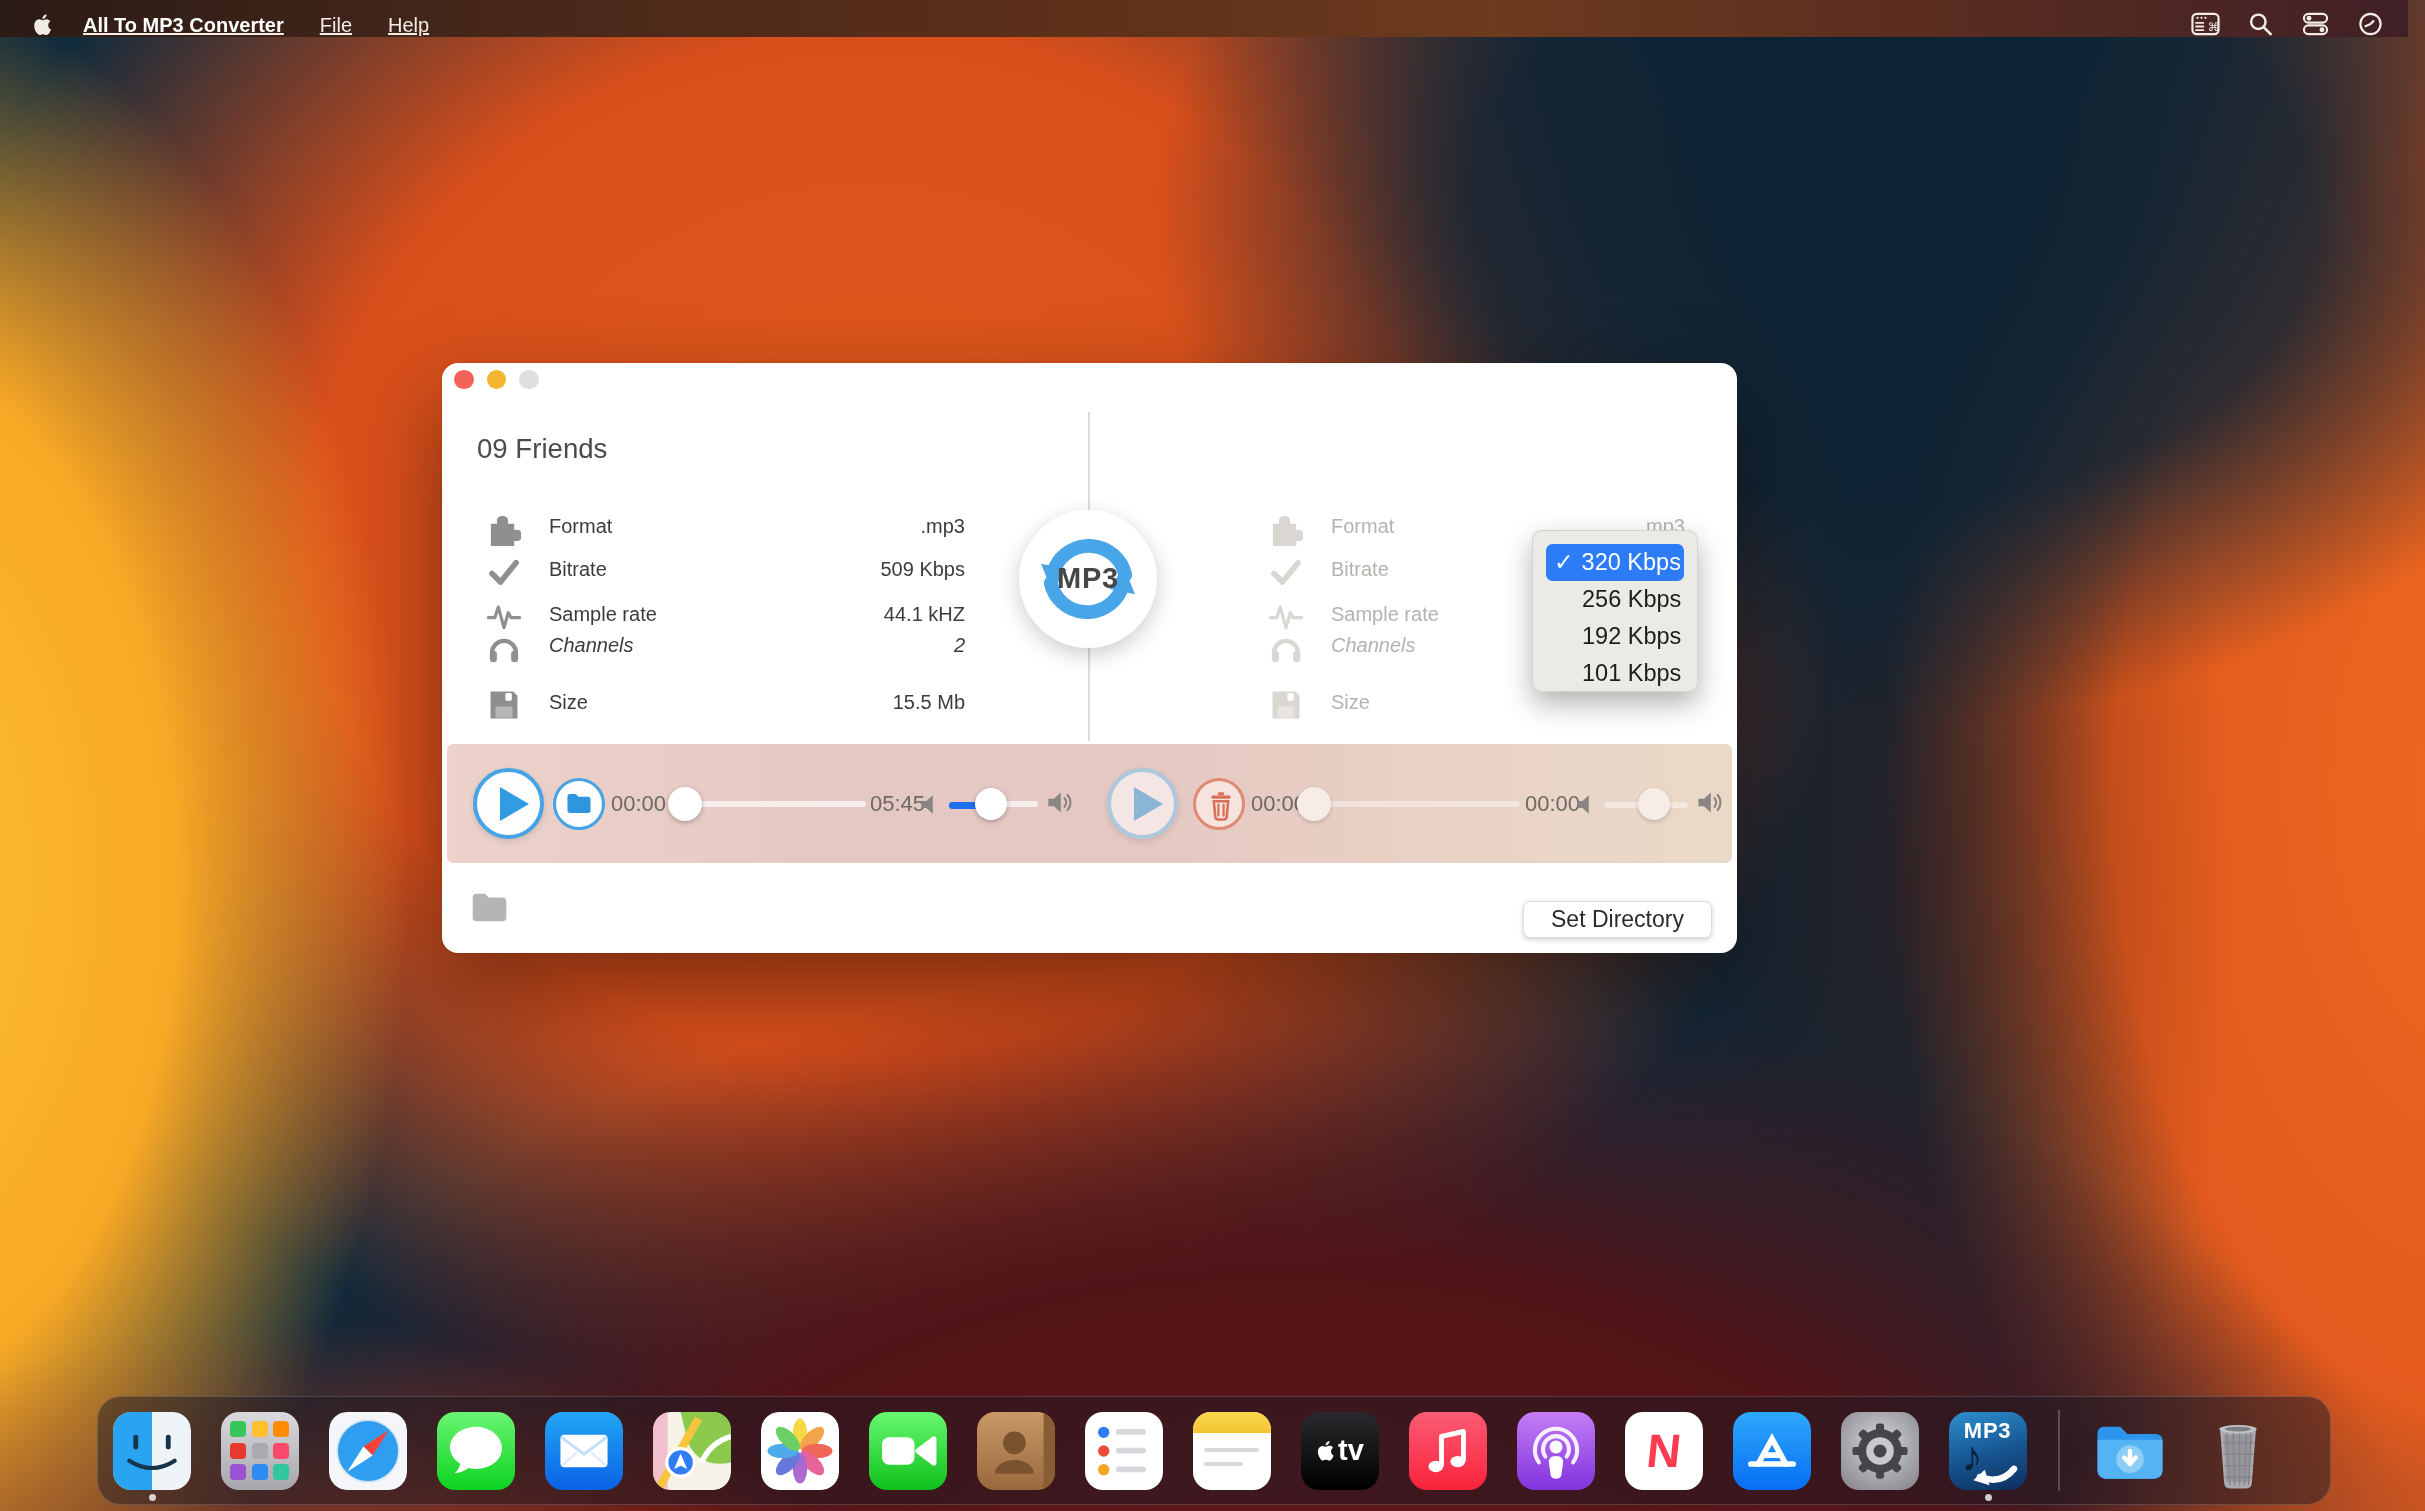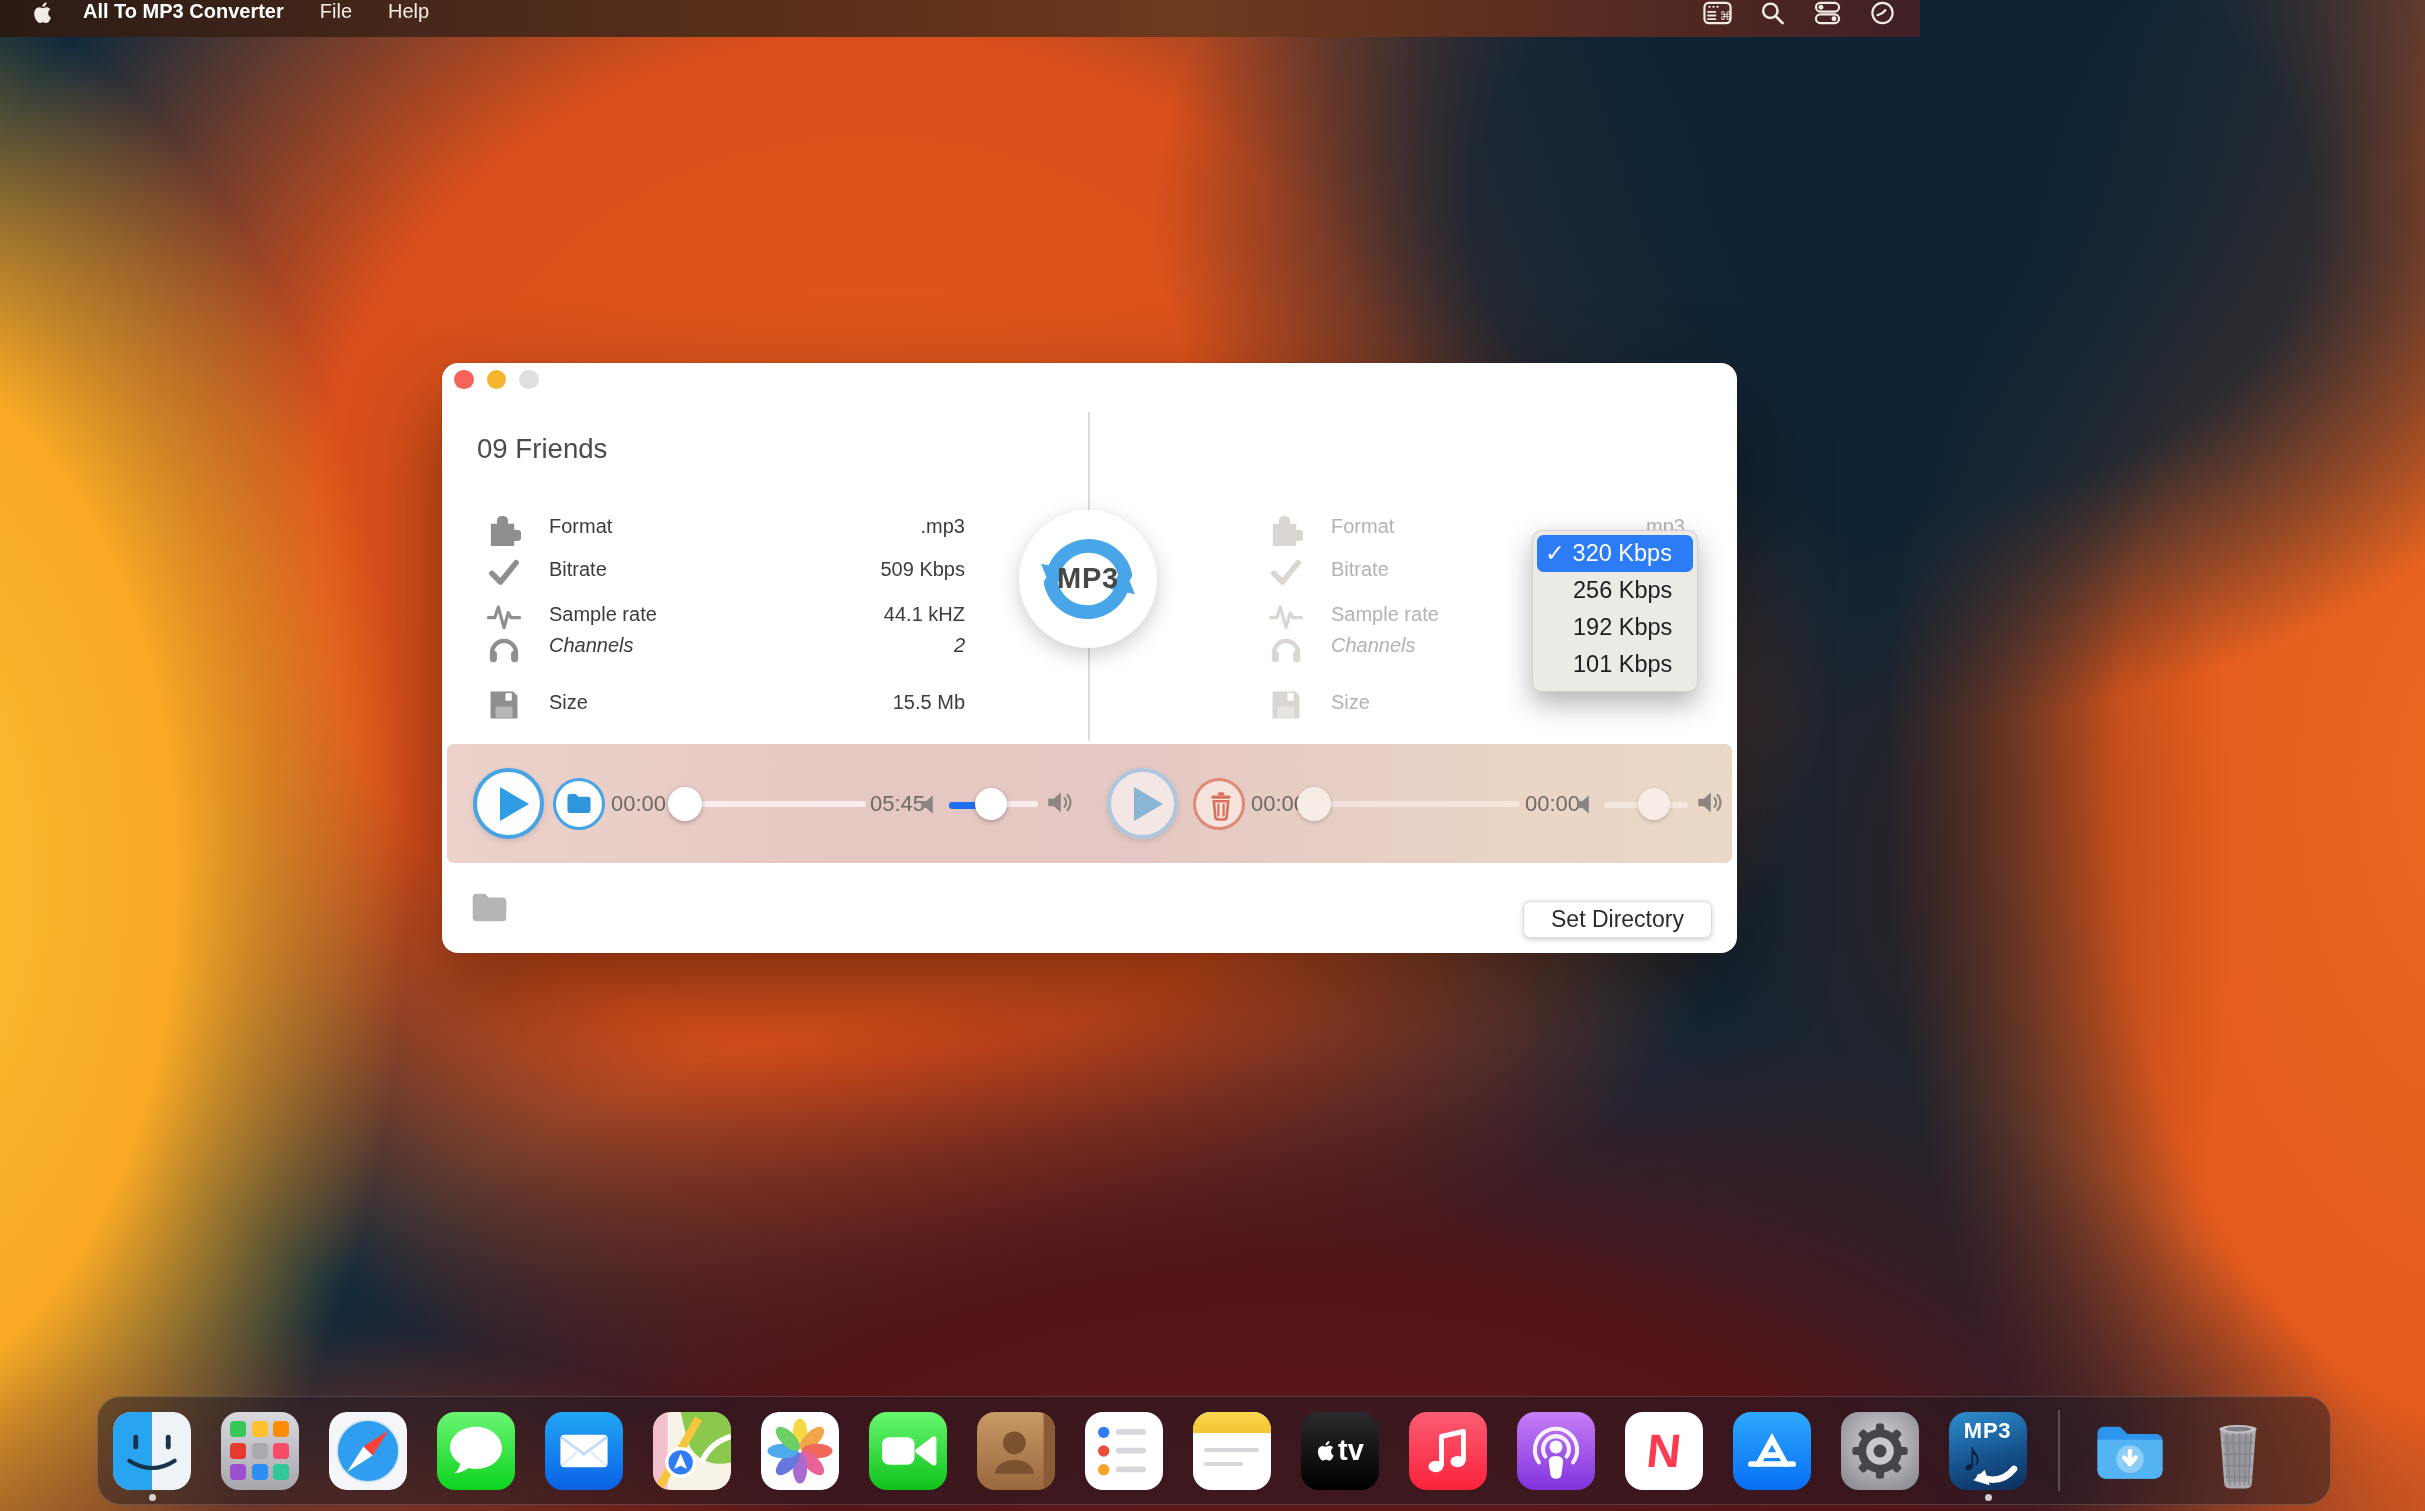--- a/index.html
+++ b/index.html
@@ -14,23 +14,23 @@
       radial-gradient(932px 567px at 12% 112%, rgba(210,73,26,.9) 0%, rgba(210,73,26,0) 65%),
       radial-gradient(1540px 1013px at 53% 116%, #671a1a 0%, #521418 48%, rgba(82,20,24,0) 78%),
       radial-gradient(454px 1054px at 79% 58%, rgba(61,24,18,.5) 0%, rgba(61,24,18,0) 70%),
       radial-gradient(770px 1257px at -6% 58%, #ffc337 0%, #f8a825 42%, rgba(248,168,37,0) 72%),
       radial-gradient(1338px 1216px at 36% 36%, #e05a1c 0%, #d94f1b 42%, rgba(217,79,27,0) 73%),
       radial-gradient(851px 1419px at 103% 52%, #ed6a20 0%, #e25a1d 45%, rgba(226,90,29,0) 72%);
   }
 
   
   .menubar{
-    position:absolute; left:0; top:0; width:1920px; height:37px;
+    position:absolute; left:0; top:0; width:2408px; height:37px;
     background:linear-gradient(90deg,#2b1b15 0%,#48281a 22%,#5d3019 45%,#6d3a1e 62%,#5a2d20 80%,#402026 100%);
-    display:flex; align-items:flex-start; color:#f4ede7; font-size:20px;
+    display:flex; align-items:flex-end; color:#f4ede7; font-size:20px;text-decoration:underline;
   }
   .menubar .apple{ margin-left:31px; width:21px; height:25px; }
   .menubar .appname{ font-weight:bold; margin-left:31px; color:#ffffff; }
   .menubar .menu{ margin-left:36px; }
   .menubar .spacer{ flex:1; }
   .mb-icon{ width:29px; height:26px; margin-right:26px; color:#f3ece5; }
   .mb-icon:last-child{ margin-right:23px; }
 
   
   .window{
@@ -61,21 +61,21 @@
     background:#ffffff; box-shadow:0 6.5px 21px rgba(0,0,0,.2);
   }
   .mp3circle svg{ position:absolute; inset:0; }
   .mp3badge{ position:absolute; left:0; right:0; top:52px; text-align:center;
     font-size:29px; font-weight:bold; color:#474747; letter-spacing:0.8px; }
 
   
   .dropdown{
     position:absolute; left:1090px; top:167px; width:166px; height:162px;
     background:#eceae5; border-radius:9.7px; border:0.8px solid rgba(0,0,0,.1);
-    box-shadow:0 11.3px 27.6px rgba(0,0,0,.3); padding:4px; z-index:5; font-size:23.5px; color:#1d1d1f;
+    box-shadow:0 11.3px 27.6px rgba(0,0,0,.3); padding:13px; z-index:5; font-size:23.5px; color:#1d1d1f;
   }
   .dd-item{ height:37px; line-height:37px; padding-left:36px; border-radius:6.5px; }
   .dd-item.selected{ background:#2d7cf7; color:#ffffff; padding-left:8px; }
   .dd-item.selected .chk{ display:inline-block; width:27.6px; }
 
   
   .band{
     position:absolute; left:4.9px; top:381px; width:1285px; height:119px; border-radius:6.5px;
     background:linear-gradient(90deg,#ecd2cb 0%,#e6c8c3 30%,#e5c8c3 55%,#e9d3c5 80%,#ebd9c7 100%);
   }

